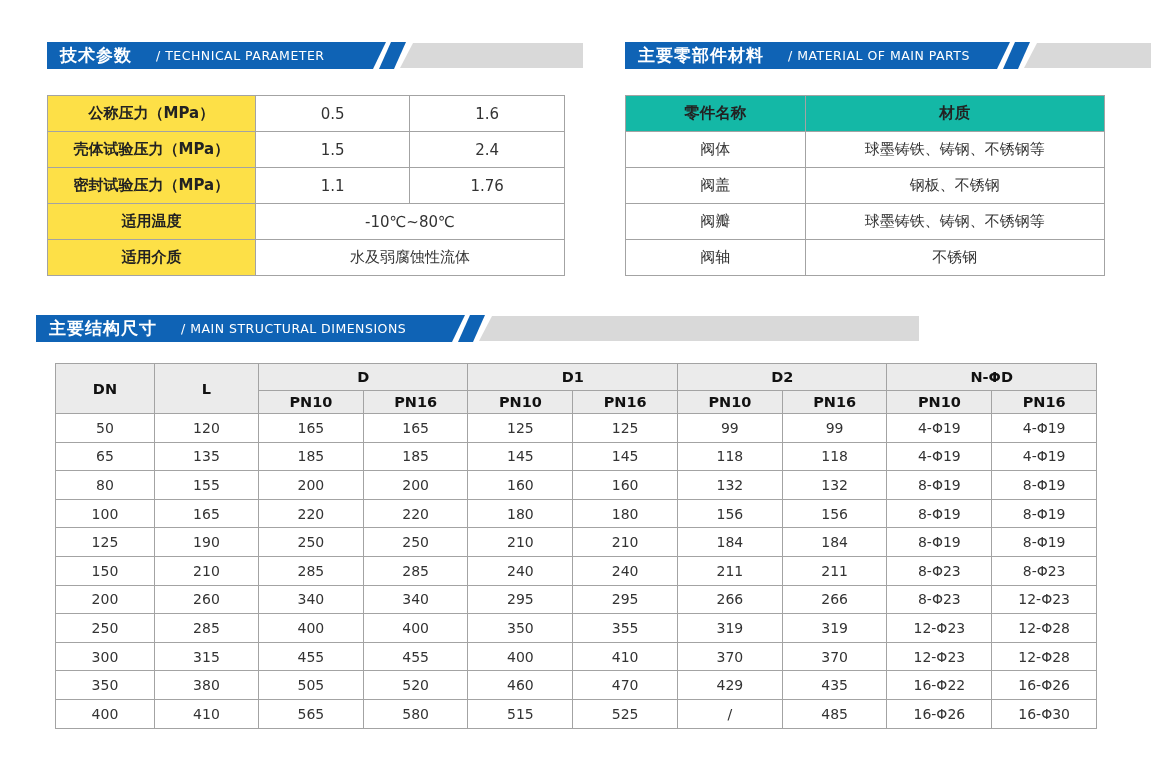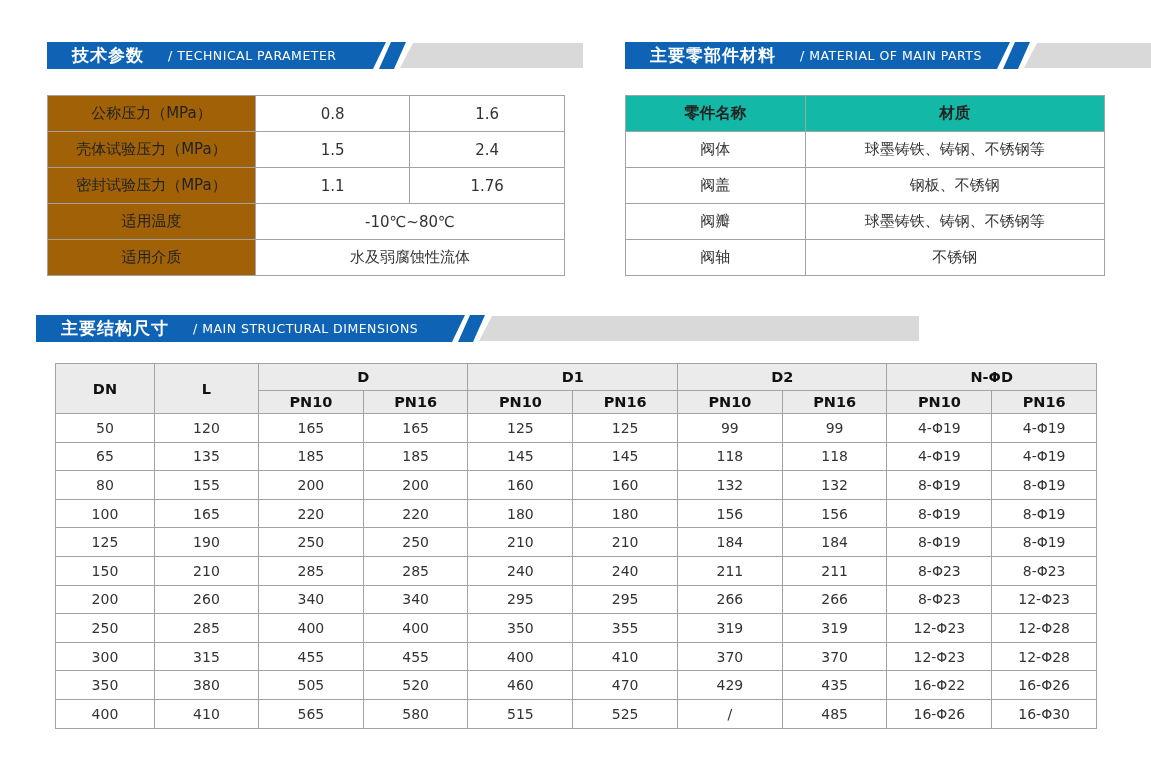--- a/index.html
+++ b/index.html
@@ -8,21 +8,21 @@
     font-family:"DejaVu Sans","Liberation Sans",sans-serif; color:#333;
     overflow:hidden;
   }
 
   
   .banner { position:absolute; height:27px; }
   .banner .blue-main {
     position:absolute; left:0; top:0; bottom:0; width:calc(var(--bw) + 13px);
     background:var(--blue); color:#fff;
     clip-path:polygon(0 0,100% 0,calc(100% - 13px) 100%,0 100%);
-    display:flex; align-items:center; padding-left:25px; box-sizing:border-box;
+    display:flex; align-items:center; padding-left:13px; box-sizing:border-box;
     white-space:nowrap;
   }
   .banner .cn { font-weight:bold; font-size:17px; letter-spacing:1px; }
   .banner .en { font-size:12.5px; margin-left:24px; letter-spacing:.5px; }
   .banner .blue-wedge {
     position:absolute; top:0; bottom:0; width:15px; background:var(--blue);
     left:calc(var(--bw) + 18px); transform:skewX(-24deg); transform-origin:50% 0;
   }
   .banner .gray-bar {
     position:absolute; top:1px; bottom:1px; right:0;
@@ -32,21 +32,21 @@
   #banner-tech { left:47px; top:42px; width:536px; --bw:326px; }
   #banner-mat  { left:625px; top:42px; width:536px; --bw:372px; }
   #banner-dim  { left:36px; top:315px; width:883px; --bw:416px; }
 
   
   table { border-collapse:collapse; table-layout:fixed; }
   td,th { border:1px solid #a3a3a3; text-align:center; vertical-align:middle; padding:0 4px; overflow:hidden; }
 
   #tech-table { position:absolute; left:47px; top:95px; width:518px; font-size:15px; }
   #tech-table td { height:35px; }
-  #tech-table td.lbl { background:#a16207; font-weight:normal; color:#222; }
+  #tech-table td.lbl { background:#fde047; font-weight:bold; color:#222; }
 
   #mat-table { position:absolute; left:625px; top:95px; width:480px; font-size:15px; }
   #mat-table td,#mat-table th { height:35px; }
   #mat-table th { background:#14b8a6; font-weight:bold; color:#222; font-size:15.5px; }
 
   #dim-table { position:absolute; left:55px; top:363px; width:1042px; font-size:14px; }
   #dim-table thead th { background:#ebebeb; color:#111; font-weight:bold; font-size:14.5px; padding:0; }
   #dim-table thead tr.r1 th { height:26px; }
   #dim-table thead tr.r2 th { height:22px; }
   #dim-table tbody td { height:27.6px; color:#333; }
@@ -67,21 +67,21 @@
 
   <table id="tech-table">
     <colgroup>
         <col style="width:40.2%">
         <col style="width:29.9%">
         <col style="width:29.9%">
       </colgroup>
     <tbody>
       <tr>
         <td class="lbl">公称压力（MPa）</td>
-        <td>0.8</td>
+        <td>0.5</td>
         <td>1.6</td>
       </tr>
       <tr>
         <td class="lbl">壳体试验压力（MPa）</td>
         <td>1.5</td>
         <td>2.4</td>
       </tr>
       <tr>
         <td class="lbl">密封试验压力（MPa）</td>
         <td>1.1</td>

